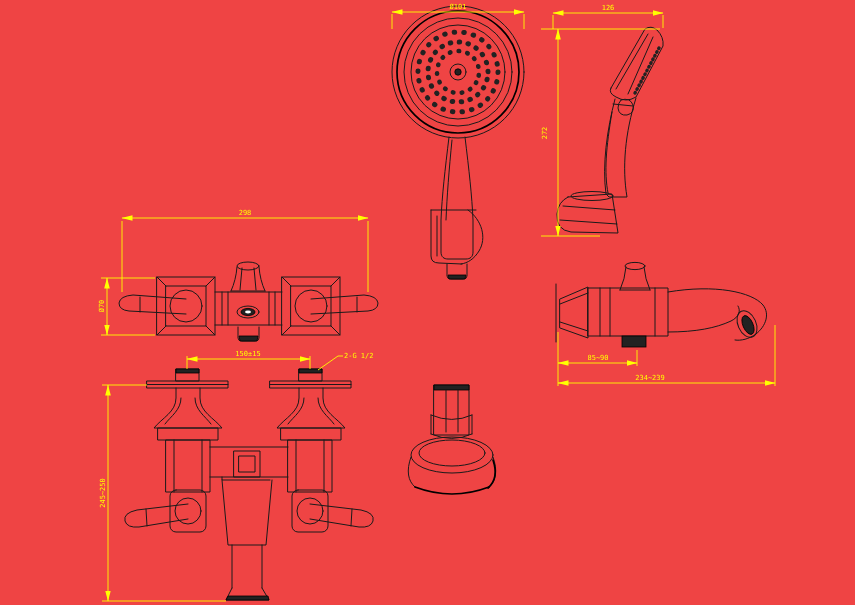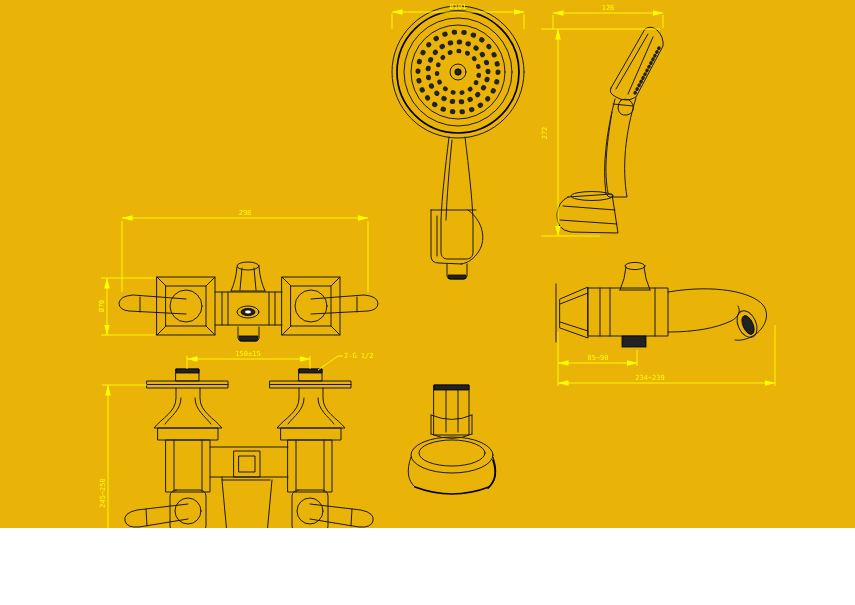--- a/index.html
+++ b/index.html
@@ -1,16 +1,16 @@
 <!DOCTYPE html>
 <html><head>
 <meta charset="utf-8">
 <style>
   html,body{margin:0;padding:0;background:#ffffff;}
-  .canvas{position:relative;width:855px;height:528px;background:#eab308;overflow:hidden;
+  .canvas{position:relative;width:855px;height:605px;background:#ef4444;overflow:hidden;
           font-family:"DejaVu Sans Mono", monospace;text-align:right;}
   svg{display:block}
   .ln{stroke:#1a1a1a;stroke-width:1;fill:none;stroke-linejoin:round;stroke-linecap:round;}
   .lnb{stroke:#000000;stroke-width:1.7;fill:none;stroke-linejoin:round;stroke-linecap:round;}
   .fillD{fill:#222;stroke:#000;stroke-width:.8;}
   .dots{stroke:#222;fill:none;stroke-linecap:round;}
   .dim{stroke:#ffff00;stroke-width:0.9;fill:none;}
   .dimt{font:7px "DejaVu Sans Mono", monospace;fill:#ffff00;}
 </style>
 </head>

